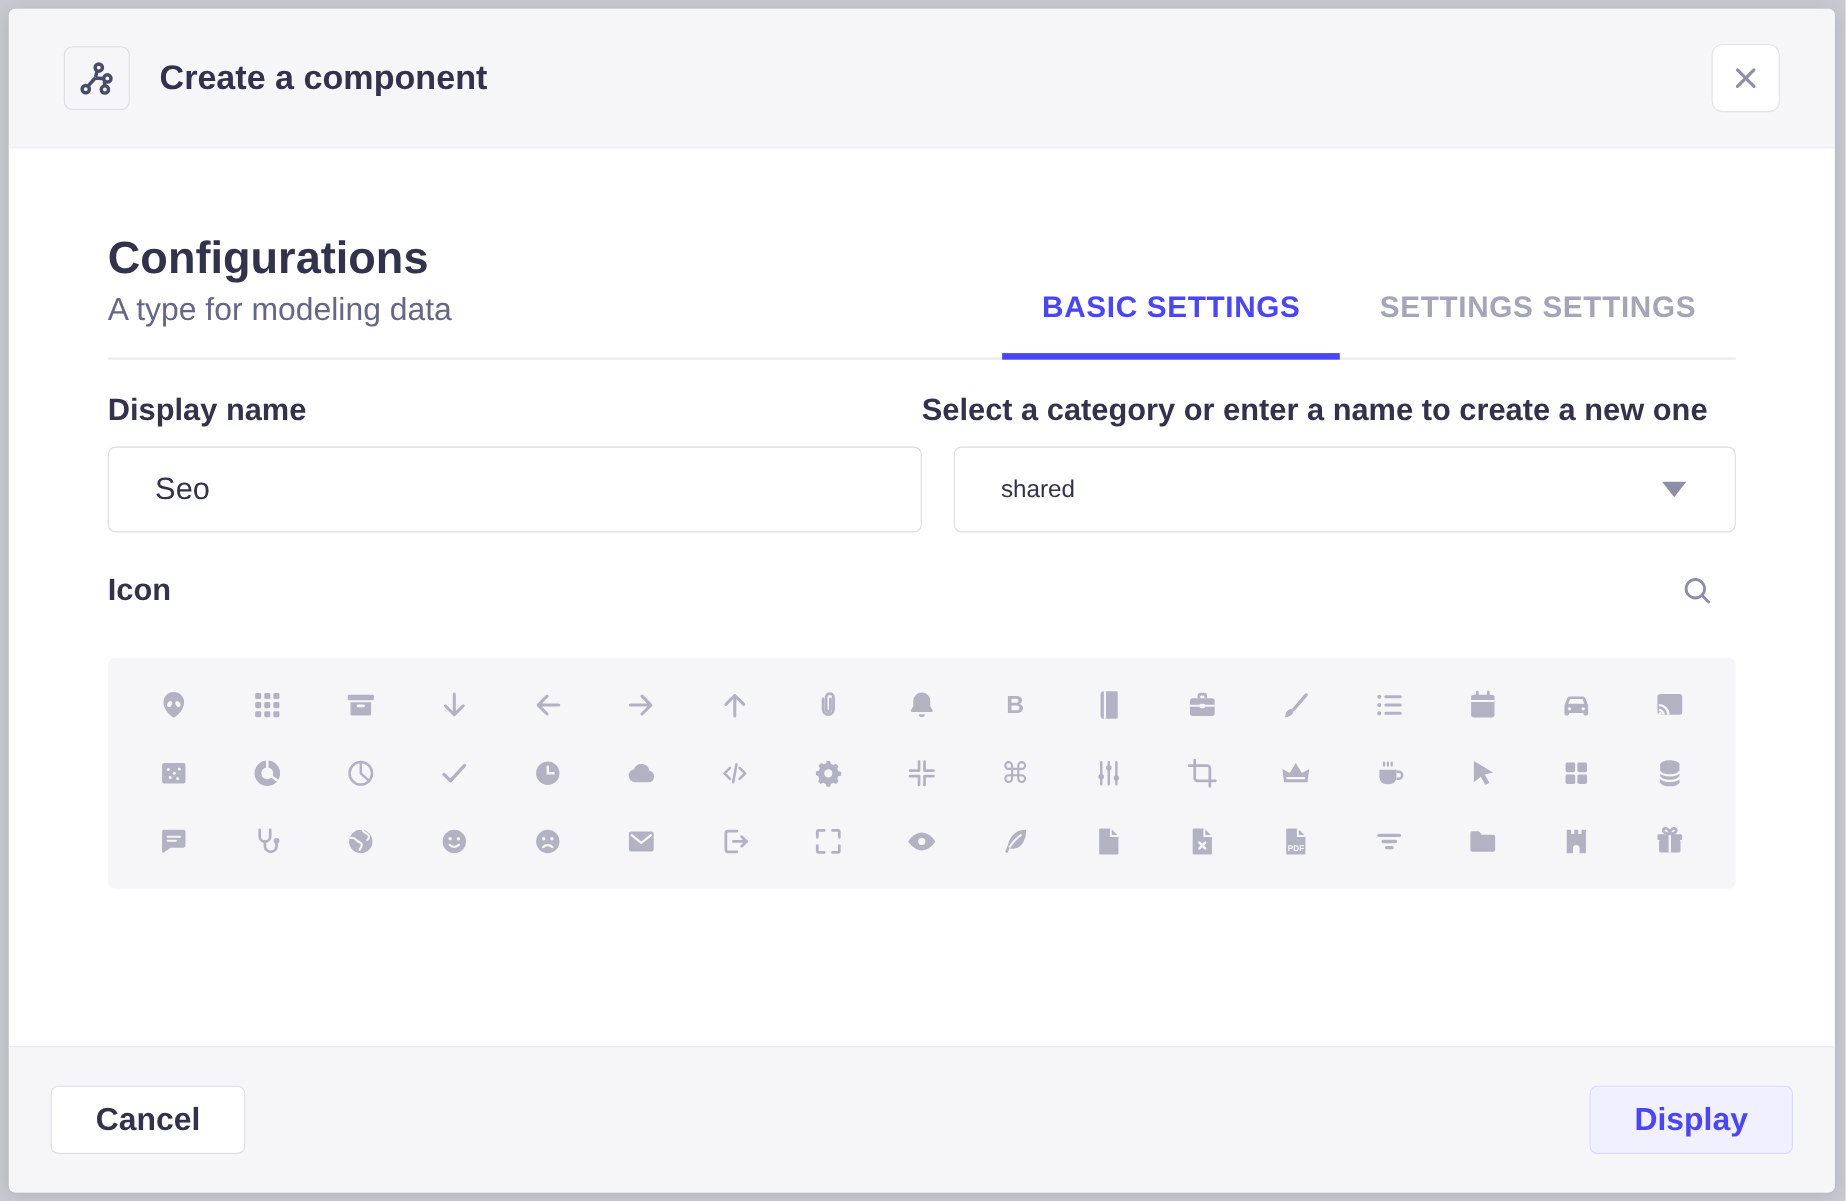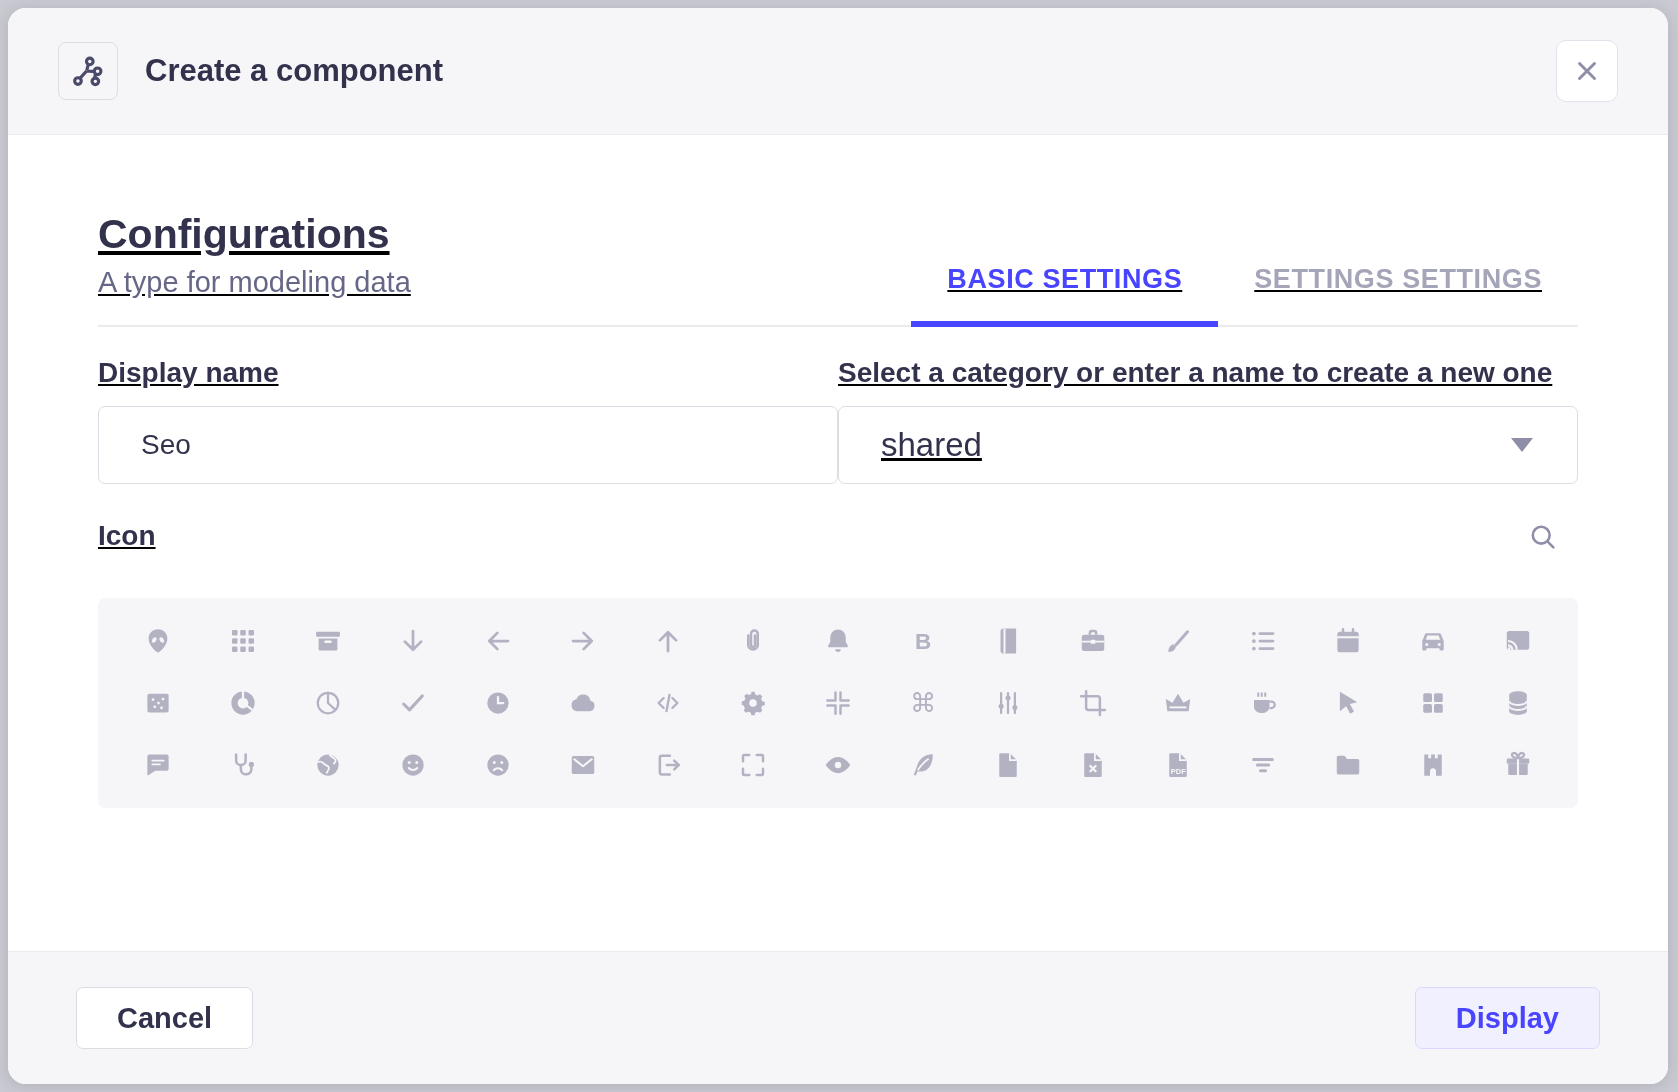--- a/index.html
+++ b/index.html
@@ -4,69 +4,69 @@
 <style>
   html,body{margin:0;padding:0;}
   .frame{
     position:relative;width:1678px;height:1092px;box-sizing:border-box;
     background:var(--backdrop,#cacad2);padding:8px 10px 8px 8px;
     font-family:"Liberation Sans","DejaVu Sans",sans-serif;
     -webkit-font-smoothing:antialiased;
   }
   .modal{
     height:100%;display:flex;flex-direction:column;background:#fff;
-    border-radius:18px;overflow:hidden;box-shadow:0 2px 16px rgba(33,33,52,.15);
+    border-radius:6px;overflow:hidden;box-shadow:0 2px 16px rgba(33,33,52,.15);
   }
   
   .modal-header{
     flex:none;height:127px;background:var(--panel,#f6f6f9);
     border-bottom:1px solid var(--divider,#eaeaef);
     display:flex;align-items:center;padding:0 50px;box-sizing:border-box;
   }
   .header-icon-box{
     width:58px;height:56px;border:1.5px solid var(--border,#dcdce4);border-radius:8px;
     display:flex;align-items:center;justify-content:center;color:#4a4a6a;flex:none;
   }
   .header-title{font-size:31px;font-weight:700;color:var(--ink,#32324d);margin-left:27px;}
   .close-btn{
     margin-left:auto;width:62px;height:62px;background:#fff;
     border:1px solid #e2e2ea;border-radius:10px;color:var(--muted,#8e8ea9);
     display:flex;align-items:center;justify-content:center;cursor:pointer;padding:0;
   }
   
-  .modal-body{flex:1;display:flex;flex-direction:column;padding:0 90px;background:#fff;min-height:0;text-decoration:underline;}
+  .modal-body{flex:1;display:flex;flex-direction:column;padding:0 90px;background:#fff;min-height:0;}
   .head-row{margin-top:76px;display:flex;justify-content:space-between;align-items:flex-end;border-bottom:2px solid var(--divider,#eaeaef);}
   .section-title{margin:0;font-size:41px;line-height:1.15;font-weight:700;color:var(--ink,#32324d);}
   .section-subtitle{font-size:29px;color:var(--subtle,#666687);margin-top:8px;padding-bottom:26px;}
   .tabs{display:flex;align-items:flex-end;}
   .tab{position:relative;padding:0 36px 30px;font-size:27px;font-weight:700;letter-spacing:.6px;color:var(--tab-inactive,#a5a5ba);cursor:pointer;white-space:nowrap;}
   .tab.active{color:var(--accent,#4945ff);}
   .tab.active::after{content:"";position:absolute;left:0;right:0;bottom:-2px;height:6px;background:var(--accent,#4945ff);}
   .fields{display:grid;grid-template-columns:1fr 1fr;margin-top:30px;}
   .field-label{display:block;font-size:28px;font-weight:700;color:var(--ink,#32324d);margin-bottom:17px;}
   .text-input{
     width:100%;height:78px;box-sizing:border-box;border:1.5px solid var(--border,#dcdce4);
     border-radius:7px;padding:0 42px;font-size:28px;color:var(--ink,#32324d);background:#fff;outline:none;
     font-family:inherit;
   }
   .select{
     height:78px;box-sizing:border-box;border:1.5px solid var(--border,#dcdce4);border-radius:7px;
     padding:0 44px 0 42px;display:flex;align-items:center;justify-content:space-between;
-    font-size:33px;color:var(--ink,#32324d);background:#fff;cursor:pointer;
+    font-size:22px;color:var(--ink,#32324d);background:#fff;cursor:pointer;margin-left:29px;
   }
   .caret{width:0;height:0;border-left:11px solid transparent;border-right:11px solid transparent;border-top:14px solid var(--muted,#8e8ea9);}
   .icon-head{margin-top:36px;display:flex;justify-content:space-between;align-items:center;}
   .search-btn{background:none;border:none;padding:0;color:var(--muted,#8e8ea9);cursor:pointer;display:flex;margin-right:20px;}
   .icon-grid-box{margin-top:46px;background:var(--panel,#f6f6f9);border-radius:7px;padding:12px 18px;}
   .icon-grid{display:grid;grid-template-columns:repeat(17,1fr);}
   .icon-cell{height:62px;display:flex;align-items:center;justify-content:center;color:var(--icon,#b2b2c3);cursor:pointer;}
   
   .modal-footer{
     flex:none;height:133px;background:var(--panel,#f6f6f9);border-top:1px solid var(--divider,#eaeaef);
-    display:flex;align-items:center;justify-content:space-between;padding:0 68px;box-sizing:border-box;
+    display:flex;align-items:center;justify-content:space-between;padding:0 38px;box-sizing:border-box;
   }
   .btn{height:62px;padding:0 40px;border-radius:7px;font-size:29px;font-weight:700;display:flex;align-items:center;cursor:pointer;font-family:inherit;}
   .btn-cancel{background:#fff;border:1.5px solid var(--border,#dcdce4);color:var(--ink,#32324d);}
   .btn-continue{background:var(--accent-bg,#f0f0ff);border:1.5px solid var(--accent-border,#d9d8ff);color:var(--accent,#4945ff);}
   svg{display:block;}
 </style>
 </head>
 <body>
 
 <div class="frame">

